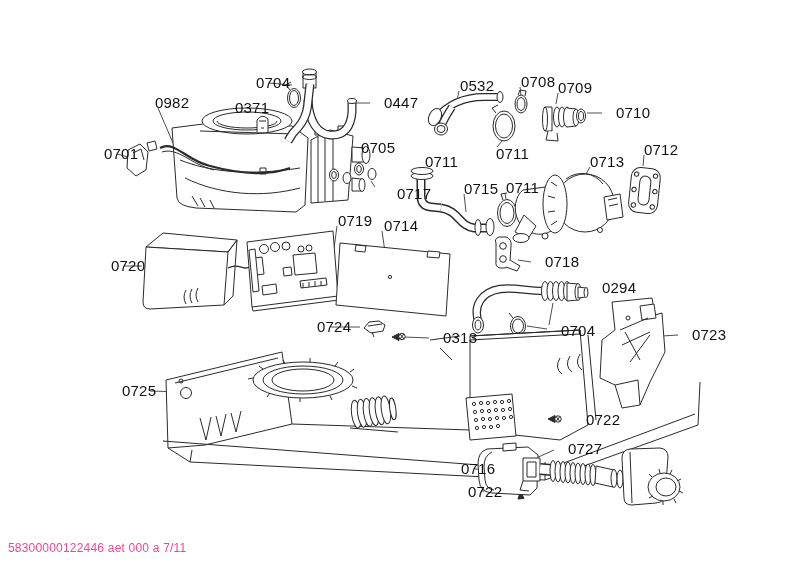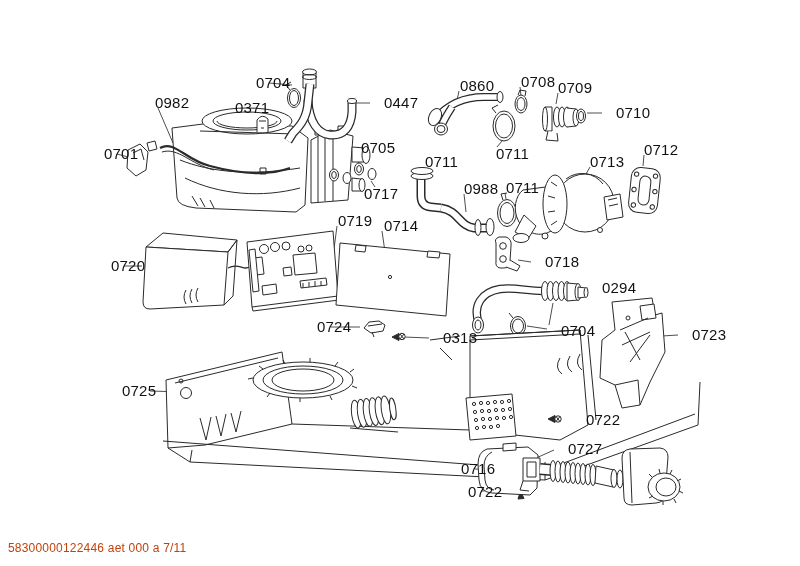--- a/index.html
+++ b/index.html
@@ -6,21 +6,21 @@
   #stage{
     position:relative;width:800px;height:566px;background:#ffffff;
     font-family:"Liberation Sans", sans-serif;overflow:hidden;
   }
   #drawing{position:absolute;left:0;top:0;}
   .lbl{
     position:absolute;font-size:15px;line-height:11px;color:#111;
     letter-spacing:0.2px;white-space:nowrap;cursor:default;padding-left:12px;
   }
   .footer{
-    position:absolute;left:8px;top:541px;font-size:12px;color:#c2410c;
+    position:absolute;left:8px;top:541px;font-size:12px;color:#ec4899;
     letter-spacing:0.2px;white-space:nowrap;
   }
 </style>
 </head>
 <body>
 
 <div id="stage">
 
 <svg id="drawing" width="800" height="566" viewBox="0 0 800 566" stroke="#2a2a2a" fill="none" stroke-width="1" stroke-linejoin="round">
 
@@ -392,33 +392,33 @@
   </g>
 
 </svg>
 
   <div class="lbl" style="left:92px;top:148px">0701</div>
   <div class="lbl" style="left:143px;top:97px">0982</div>
   <div class="lbl" style="left:223px;top:102px">0371</div>
   <div class="lbl" style="left:244px;top:77px">0704</div>
   <div class="lbl" style="left:349px;top:142px">0705</div>
   <div class="lbl" style="left:372px;top:97px">0447</div>
-  <div class="lbl" style="left:448px;top:80px">0860</div>
+  <div class="lbl" style="left:448px;top:80px">0532</div>
   <div class="lbl" style="left:509px;top:76px">0708</div>
   <div class="lbl" style="left:546px;top:82px">0709</div>
   <div class="lbl" style="left:604px;top:107px">0710</div>
   <div class="lbl" style="left:413px;top:156px">0711</div>
   <div class="lbl" style="left:484px;top:148px">0711</div>
   <div class="lbl" style="left:494px;top:182px">0711</div>
   <div class="lbl" style="left:632px;top:144px">0712</div>
   <div class="lbl" style="left:578px;top:156px">0713</div>
   <div class="lbl" style="left:372px;top:220px">0714</div>
-  <div class="lbl" style="left:452px;top:183px">0988</div>
+  <div class="lbl" style="left:452px;top:183px">0715</div>
   <div class="lbl" style="left:449px;top:463px">0716</div>
-  <div class="lbl" style="left:352px;top:188px">0717</div>
+  <div class="lbl" style="left:385px;top:188px">0717</div>
   <div class="lbl" style="left:533px;top:256px">0718</div>
   <div class="lbl" style="left:326px;top:215px">0719</div>
   <div class="lbl" style="left:99px;top:260px">0720</div>
   <div class="lbl" style="left:590px;top:282px">0294</div>
   <div class="lbl" style="left:549px;top:325px">0704</div>
   <div class="lbl" style="left:574px;top:414px">0722</div>
   <div class="lbl" style="left:456px;top:486px">0722</div>
   <div class="lbl" style="left:680px;top:329px">0723</div>
   <div class="lbl" style="left:305px;top:321px">0724</div>
   <div class="lbl" style="left:110px;top:385px">0725</div>

